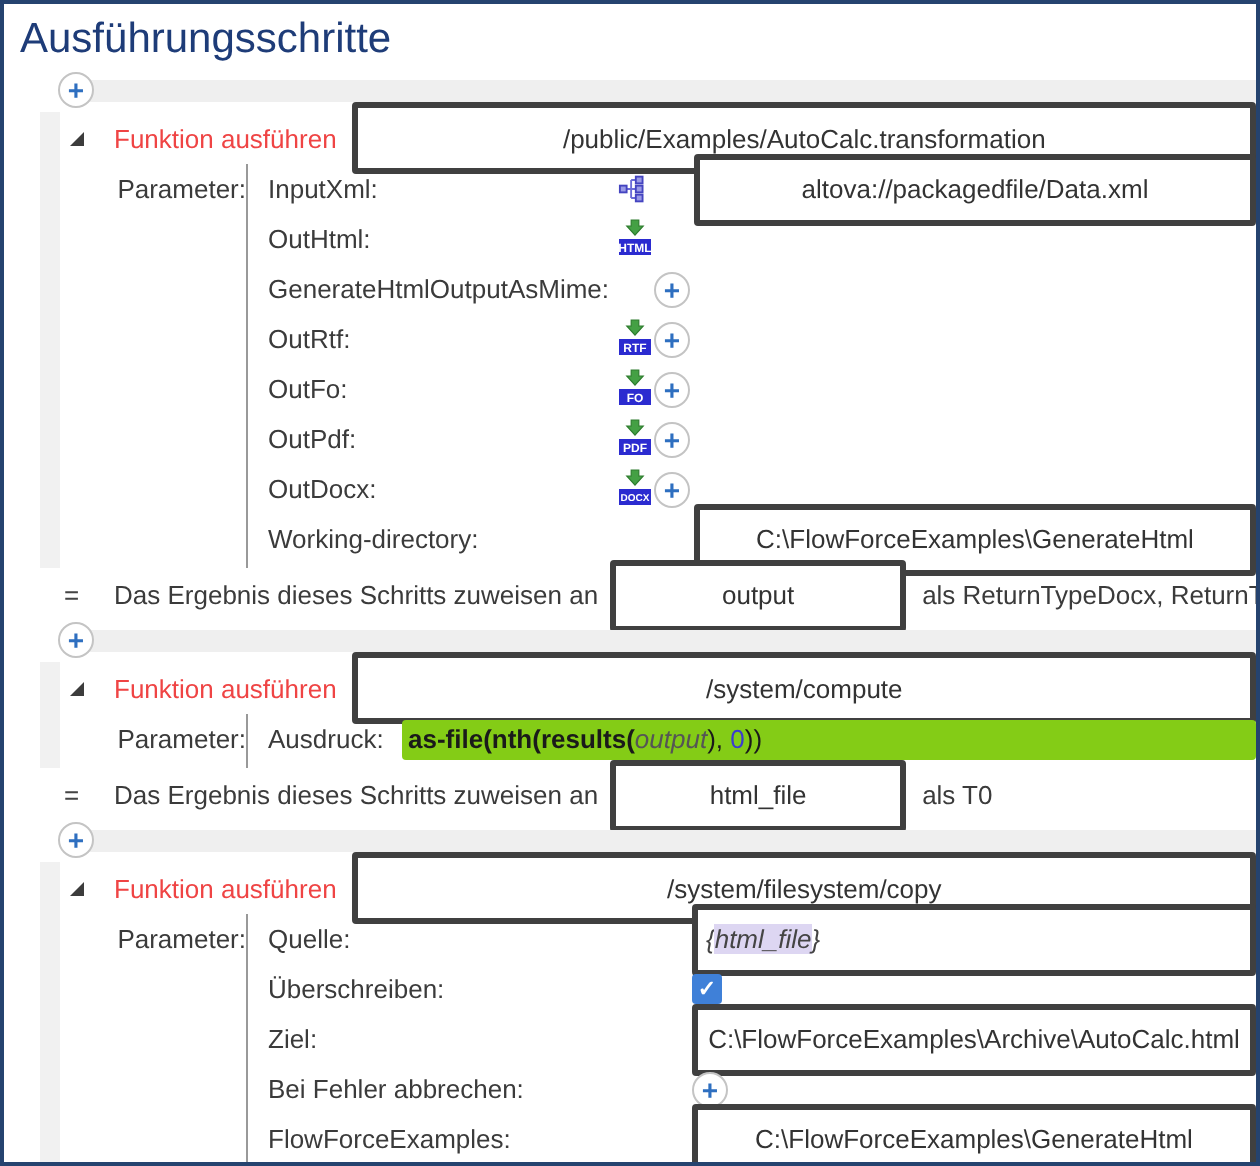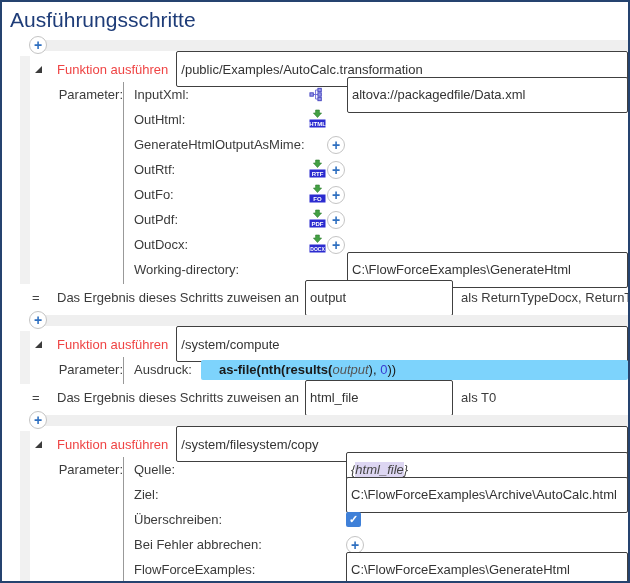--- a/index.html
+++ b/index.html
@@ -20,37 +20,37 @@
     display:inline-flex; align-items:center; justify-content:center;
     color:#2e6fc0; font-weight:bold; font-size:14px; line-height:1; cursor:pointer; flex:none;
   }
   .insert-bar .plusbtn{ position:absolute; left:27px; top:0; }
   
   .step{ margin-left:18px; border-left:10px solid #f1f1f1; }
   .step-header{ display:flex; align-items:center; height:26px; padding-left:4px; }
   .twistie{ width:9px; height:9px; flex:none; margin-right:14px; cursor:pointer; }
   .fn-label{ font-size:13px; color:#ef4444; white-space:nowrap; margin-right:8px; }
   .tbox{
-    height:36px; border:1px solid #404040; border-radius:2px; background:#fff;
-    font-family:"Liberation Sans", sans-serif; font-size:13px; color:#333; padding:0 4px;
+    height:36px; border:3px solid #404040; border-radius:2px; background:#fff;
+    font-family:"Liberation Sans", sans-serif; font-size:13px; color:#333; padding:0 4px;text-align:center;
   }
   .fn-input{ flex:1; min-width:0; }
   .params{ display:flex; margin-left:27px; }
   .pcaption{ width:66px; flex:none; font-size:13px; color:#3b3b3b; padding-top:5px;text-align:right; }
   .prows{ flex:1; min-width:0; border-left:1px solid #999; padding-left:10px; padding-bottom:2px; }
   .prow{ display:flex; align-items:center; height:25px; }
   .pname{ font-size:13px; color:#3b3b3b; white-space:nowrap; flex:none; }
   .w-s1{ width:175px; } .w-s2{ width:67px; } .w-s3{ width:212px; }
   .picon{ width:18px; flex:none; display:flex; align-items:center; }
   .pplus{ width:20px; flex:none; display:flex; align-items:center; }
   .pval{ flex:1; min-width:0; }
   
   .expr{
-    flex:1; min-width:0; height:20px; background:#7dd3fc; border-radius:2px;
-    font-size:13px; color:#1a1a1a; display:flex; align-items:center; padding:0 18px; white-space:pre;
+    flex:1; min-width:0; height:20px; background:#84cc16; border-radius:2px;
+    font-size:13px; color:#1a1a1a; display:flex; align-items:center; padding:0 3px; white-space:pre;
   }
   .expr .fn{ font-weight:bold; color:#1a1a1a; }
   .expr .var{ font-style:italic; color:#555; }
   .expr .num{ color:#3b3bd0; }
   
   .tbox-div{ display:flex; align-items:center; white-space:pre; }
   .tbox-div .var{ font-style:italic; color:#444; background:#ddd6f2; }
   .tbox-div .brace{ font-style:italic; color:#444; }
   
   .cbox{
@@ -260,32 +260,32 @@
     <div class="params">
       <div class="pcaption">Parameter:</div>
       <div class="prows">
 
         <div class="prow">
           <div class="pname w-s3">Quelle:</div>
           <div class="tbox tbox-div pval"><span class="brace">{</span><span class="var">html_file</span><span class="brace">}</span></div>
         </div>
 
         <div class="prow">
-          <div class="pname w-s3">Ziel:</div>
-          <input class="tbox pval" value="C:\FlowForceExamples\Archive\AutoCalc.html" style="">
-        </div>
-
-        <div class="prow">
           <div class="pname w-s3">Überschreiben:</div>
           <span class="cbox">
               <span>✓</span>
             </span>
         </div>
 
         <div class="prow">
+          <div class="pname w-s3">Ziel:</div>
+          <input class="tbox pval" value="C:\FlowForceExamples\Archive\AutoCalc.html" style="">
+        </div>
+
+        <div class="prow">
           <div class="pname w-s3">Bei Fehler abbrechen:</div>
           <span class="plusbtn">
               <span>+</span>
             </span>
         </div>
 
         <div class="prow">
           <div class="pname w-s3">FlowForceExamples:</div>
           <input class="tbox pval" value="C:\FlowForceExamples\GenerateHtml" style="">
         </div>

